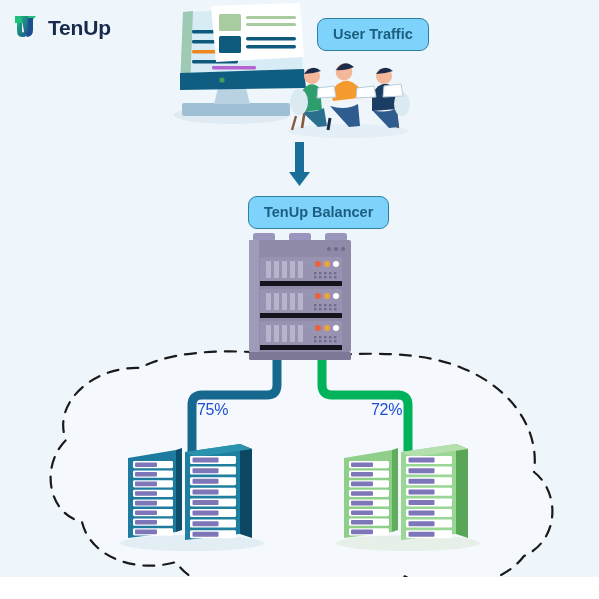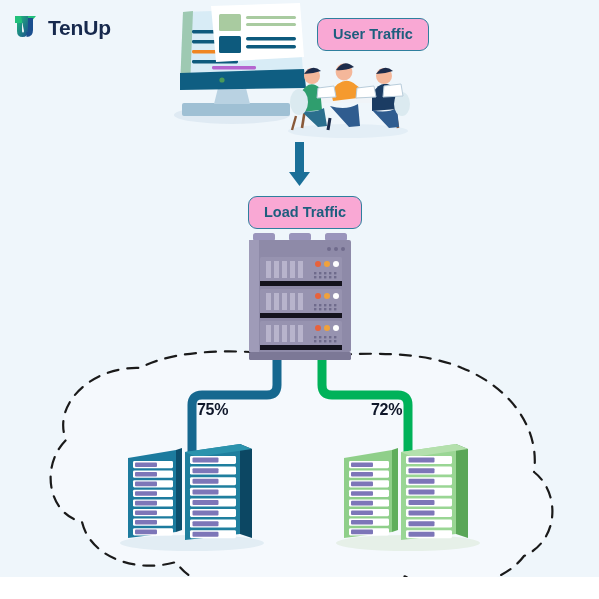--- a/index.html
+++ b/index.html
@@ -36,37 +36,37 @@
     color: #17294d;
     letter-spacing: -0.2px;
     line-height: 1;
   }
 
   
   .pill {
     position: absolute;
     border: 1.6px solid #2f7f9e;
     border-radius: 9px;
-    background: #f9a8d4;
+    background: #7dd3fc;
     color: #1d5e7e;
     font-size: 14.5px;
     font-weight: bold;
     padding: 8px 15px;
     white-space: nowrap;
     line-height: 1;
   }
   #label-user-traffic { left: 317px; top: 18px; }
   #label-load-balancer { left: 248px; top: 196px; }
 
   
   .pct {
     position: absolute;
     font-size: 16px;
-    font-weight: bold;
-    color: #0f172a;
+    font-weight: normal;
+    color: #1d4ed8;
     letter-spacing: -0.3px;
     line-height: 1;
   }
   #pct-left { left: 197px; top: 402px; }
   #pct-right { left: 371px; top: 402px; }
 
   
   .layer {
     position: absolute;
     left: 0;
@@ -389,19 +389,19 @@
       </defs>
       <path d="M 3 4 L 24 4 L 18 11 L 3 11 Z" fill="#21c07a"></path>
       <path d="M 9 4 L 16 4 L 16 19 Q 16 25 10.5 25 Q 5 25 5 19 L 5 11 L 10 11 L 10 19 Q 10 20.5 11 20.5 Q 12 20.5 12 19 Z" fill="url(#lg)"></path>
       <path d="M 16 6 L 21 6 L 21 18 Q 21 25 14.5 25 L 14.5 20 Q 16 20 16 17.5 Z" fill="#1b4f8f"></path>
     </svg>
     <span id="logo-text">TenUp</span>
   </div>
 
   <div class="pill" id="label-user-traffic">User Traffic</div>
 
-  <div class="pill" id="label-load-balancer">Load Traffic</div>
+  <div class="pill" id="label-load-balancer">TenUp Balancer</div>
 
   <div class="pct" id="pct-left">75%</div>
 
   <div class="pct" id="pct-right">72%</div>
 
 </div>
 
 </body></html>

